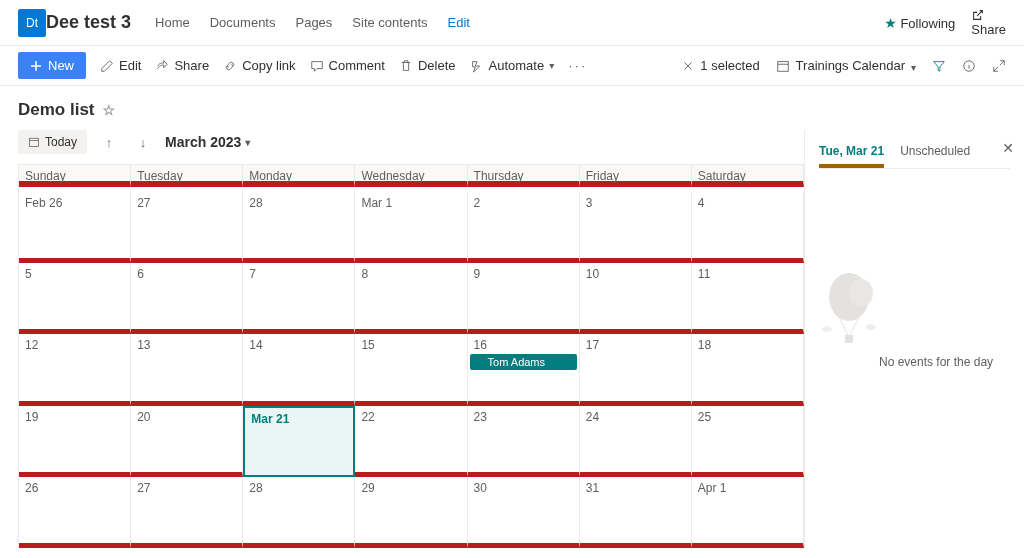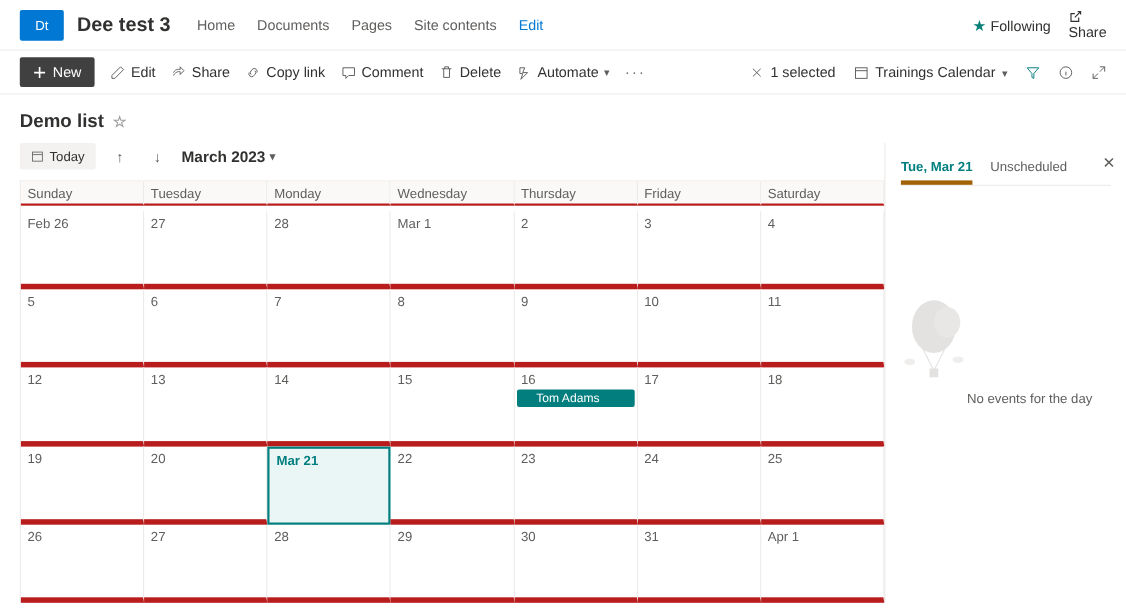--- a/index.html
+++ b/index.html
@@ -1,44 +1,44 @@
 <!DOCTYPE html>
 <html><head>
 <meta charset="utf-8">
 <style>
 * { margin: 0; padding: 0; box-sizing: border-box; font-family: "Segoe UI", sans-serif; }
 body { background: #fff; width: 1024px; height: 558px; overflow: hidden; font-size: 13px; color: #323130; }
 
 .topbar { height: 46px; display: flex; align-items: center; padding: 0 18px; border-bottom: 1px solid #edebe9; }
-.site-icon { width: 40px; height: 28px; background: #0078d4; color: #fff; display: flex; align-items: center; justify-content: center; font-size: 12px; margin-right: 12px; border-radius: 2px; }
+.site-icon { width: 28px; height: 28px; background: #0078d4; color: #fff; display: flex; align-items: center; justify-content: center; font-size: 12px; margin-right: 0; border-radius: 2px; }
 .site-title { font-size: 18px; font-weight: 600; margin-right: 24px; }
 .topnav { display: flex; gap: 20px; font-size: 13px; color: #605e5c; }
 .topnav .edit { color: #0078d4; }
 .topbar-right { margin-left: auto; display: flex; gap: 16px; align-items: center; color: #323130; font-size: 13px; }
 .star { color: #0a8079; font-size: 14px; }
 
 .cmdbar { height: 40px; display: flex; align-items: center; padding: 0 18px; gap: 14px; border-bottom: 1px solid #edebe9; }
-.btn-new { background: #404040; color: #fff; padding: 6px 12px; border-radius: 2px; font-size: 13px; display: flex; align-items: center; gap: 6px; cursor: pointer; }
+.btn-new { background: #3b82f6; color: #fff; padding: 6px 12px; border-radius: 2px; font-size: 13px; display: flex; align-items: center; gap: 6px; cursor: pointer; }
 .cmd-item { display: flex; align-items: center; gap: 5px; color: #323130; font-size: 13px; cursor: pointer; }
 .cmd-icon { width: 14px; height: 14px; }
 .cmdbar-right { margin-left: auto; display: flex; align-items: center; gap: 16px; }
 .view-switch { display: flex; align-items: flex-end; gap: 6px; color: #323130; }
 
 .pagetitle { padding: 14px 18px 10px; display: flex; align-items: center; gap: 8px; font-size: 17px; font-weight: 600; }
 .fav { color: #a19f9d; font-size: 14px; }
 
 .content { display: flex; height: calc(100% - 140px); }
 .calcol { flex: 1; padding: 0 0 0 18px; display: flex; flex-direction: column; }
 .calhead { display: flex; align-items: center; gap: 10px; padding-bottom: 10px; }
 .today-btn { background: #f3f2f1; padding: 5px 10px; font-size: 12px; display: flex; align-items: center; gap: 5px; border-radius: 2px; }
 .nav-arrow { width: 24px; text-align: center; cursor: pointer; color: #605e5c; }
 .month-label { font-weight: 600; font-size: 14px; display: flex; align-items: center; gap: 4px; }
 
 .calgrid { display: grid; grid-template-columns: repeat(7, 1fr); border-top: 1px solid #edebe9; border-left: 1px solid #edebe9; flex: 1; }
-.dayhead { padding: 4px 6px; font-size: 12px; color: #605e5c; border-right: 1px solid #edebe9; border-bottom: 2px solid #b91c1c; background: #faf9f8; height: 22px; }
+.dayhead { padding: 4px 6px; font-size: 12px; color: #605e5c; border-right: 1px solid #edebe9; border-bottom: 6px solid #b91c1c; background: #faf9f8; height: 22px; }
 .daycell { border-right: 1px solid #edebe9; border-bottom: 5px solid #b91c1c; padding: 4px 6px; font-size: 12px; color: #605e5c; position: relative; min-height: 66px; }
 .daycell.selected { border: 2px solid #037e7e; background: #e9f6f5; color: #037e7e; font-weight: 600; }
 .event-chip { position: absolute; top: 20px; left: 2px; right: 2px; background: #037e7e; color: #fff; font-size: 11px; padding: 2px 18px; border-radius: 2px; overflow: hidden; white-space: nowrap; }
 
 .sidecol { width: 220px; border-left: 1px solid #edebe9; padding: 8px 14px; position: relative; }
 .sidetabs { display: flex; gap: 16px; font-size: 12px; border-bottom: 1px solid #edebe9; }
 .sidetab { padding: 6px 0; color: #605e5c; cursor: pointer; }
 .sidetab.active { color: #037e7e; border-bottom: 4px solid #a16207; font-weight: 600; }
 .close-x { position: absolute; top: 10px; right: 10px; color: #605e5c; cursor: pointer; font-size: 14px; }
 .empty { margin-top: 100px; display: flex; align-items: flex-end; color: #605e5c; font-size: 12px; }

